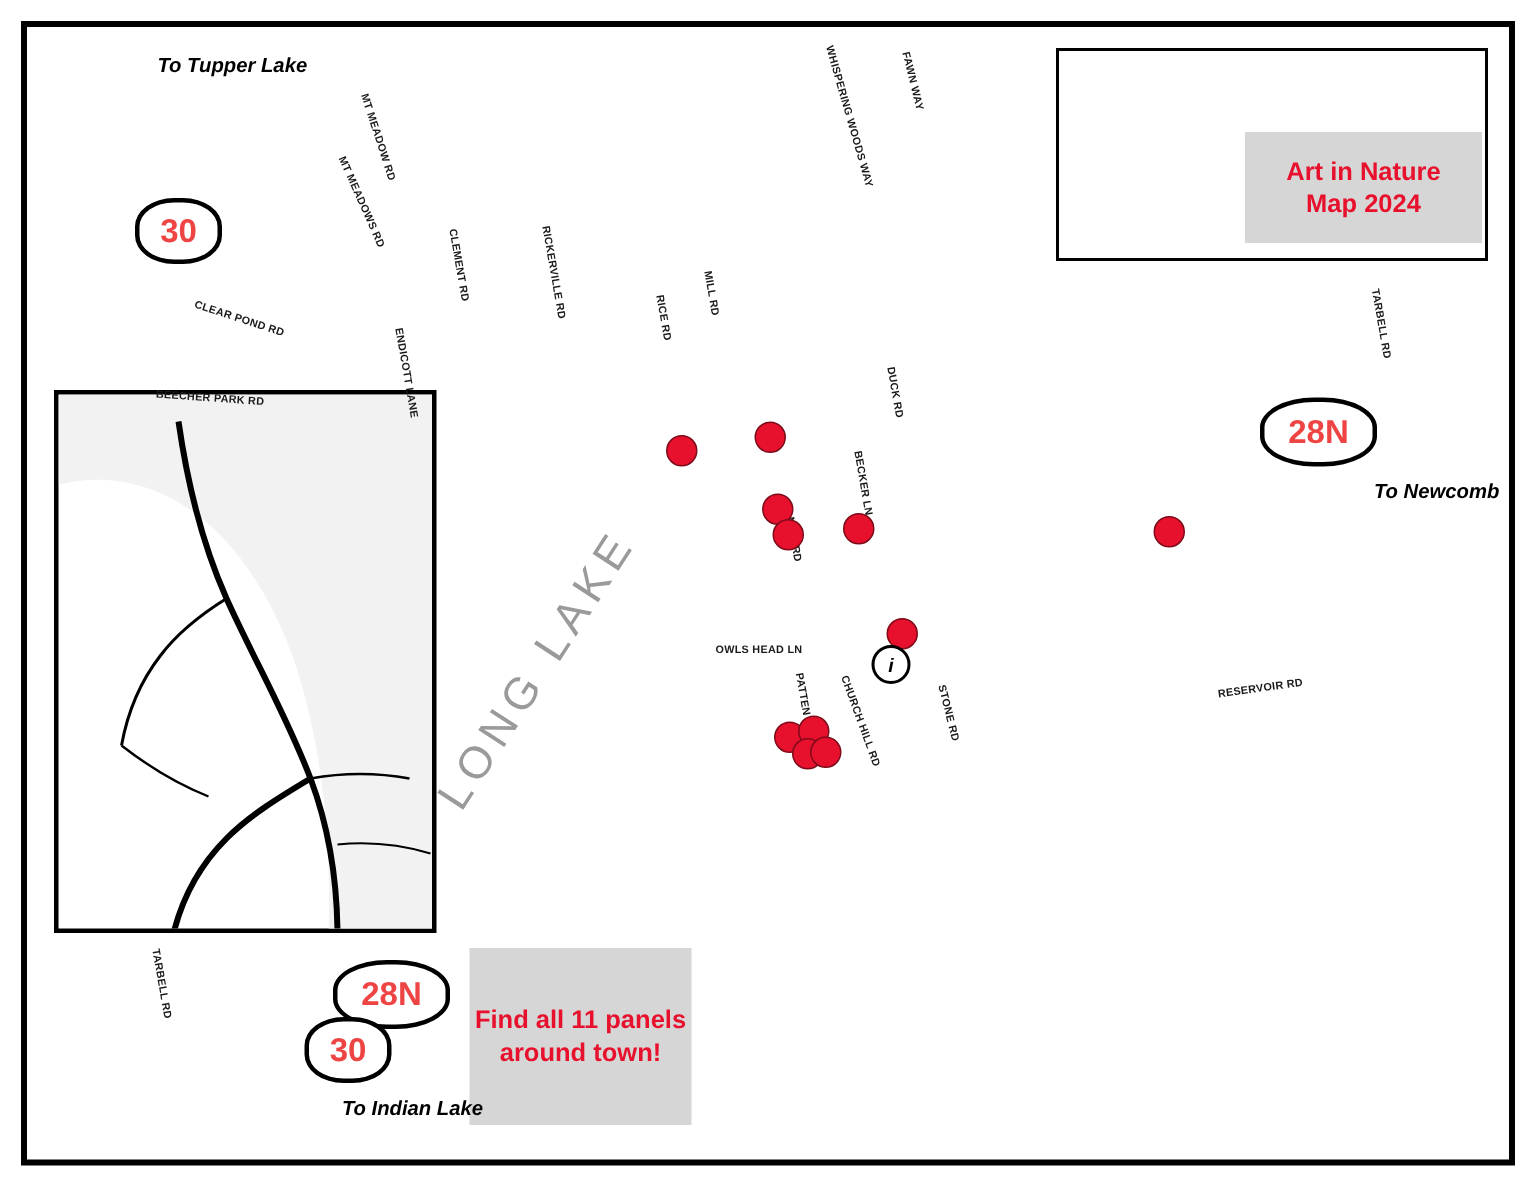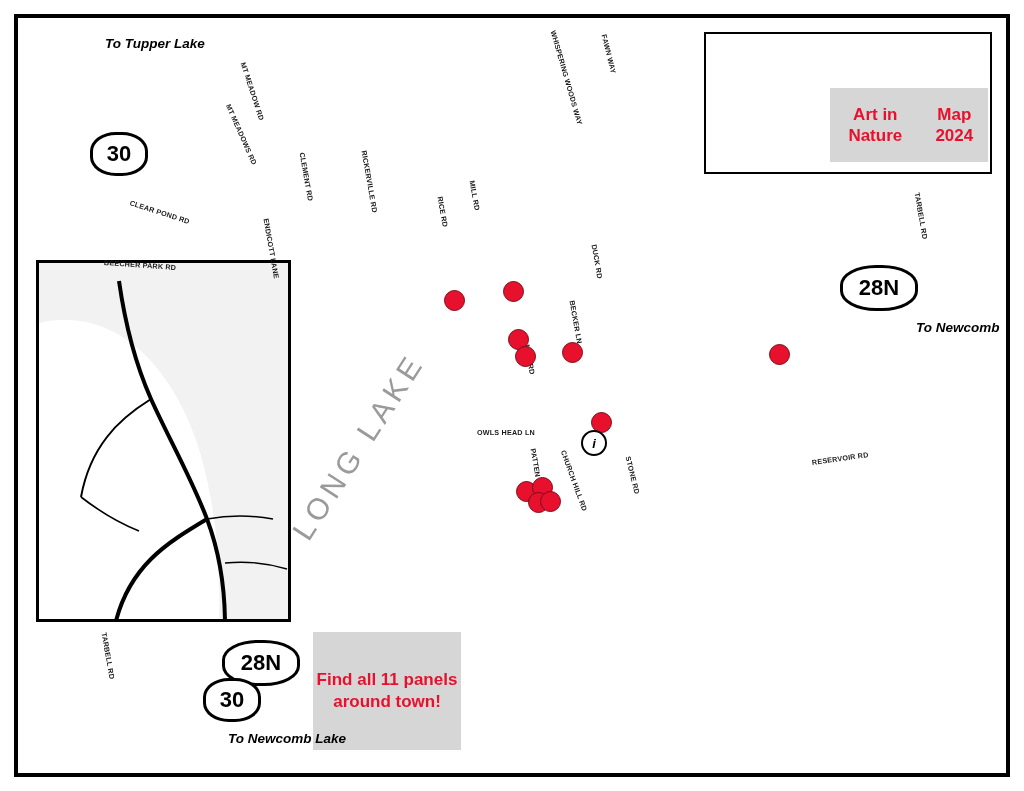--- a/index.html
+++ b/index.html
@@ -87,21 +87,21 @@
     line-height: 1.45;
   }
   .title-block {
     position: absolute;
     left: 124px;
     top: 54px;
     width: 158px;
     height: 74px;
     background: #d6d6d6;
     display: flex;
-    flex-direction: row;
+    flex-direction: column;
     align-items: center;
     justify-content: center;
   }
   .title-block span {
     display: block;
     color: #e8112d;
     font-weight: bold;
     font-size: 17px;
     text-align: center;
     line-height: 1.25;
@@ -144,21 +144,21 @@
   .shield {
     position: absolute;
     z-index: 25;
     background: #fff;
     border: 3px solid #000;
     border-radius: 50% / 50%;
     display: flex;
     align-items: center;
     justify-content: center;
     font-weight: bold;
-    color: #000000;
+    color: #ef4444;
   }
   .shield.s30 {
     width: 52px;
     height: 38px;
     font-size: 22px;
     border-radius: 26px / 19px;
   }
   .shield.s28 {
     width: 72px;
     height: 40px;
@@ -386,21 +386,21 @@
   </div>
   <div class="shield s28" style="left:222px; top:640px;">
     <span>28N</span>
   </div>
   <div class="shield s30" style="left:203px; top:678px;">
     <span>30</span>
   </div>
 
   <div class="label-italic" style="left:105px; top:36px;text-align:right;">To Tupper Lake</div>
   <div class="label-italic" style="left:916px; top:320px;">To Newcomb</div>
-  <div class="label-italic" style="left:228px; top:731px;">To Newcomb Lake</div>
+  <div class="label-italic" style="left:228px; top:731px;">To Indian Lake</div>
 
   <div class="street-label" style="left:243px; top:58px; transform:rotate(72deg);">MT MEADOW RD</div>
   <div class="street-label" style="left:228px; top:100px; transform:rotate(66deg);">MT MEADOWS RD</div>
   <div class="street-label" style="left:130px; top:198px; transform:rotate(18deg);">CLEAR POND RD</div>
   <div class="street-label" style="left:104px; top:258px; transform:rotate(4deg);">BEECHER PARK RD</div>
   <div class="street-label" style="left:266px; top:214px; transform:rotate(80deg);">ENDICOTT LANE</div>
   <div class="street-label" style="left:302px; top:148px; transform:rotate(80deg);">CLEMENT RD</div>
   <div class="street-label" style="left:364px; top:146px; transform:rotate(80deg);">RICKERVILLE RD</div>
   <div class="street-label" style="left:440px; top:192px; transform:rotate(80deg);">RICE RD</div>
   <div class="street-label" style="left:472px; top:176px; transform:rotate(80deg);">MILL RD</div>

